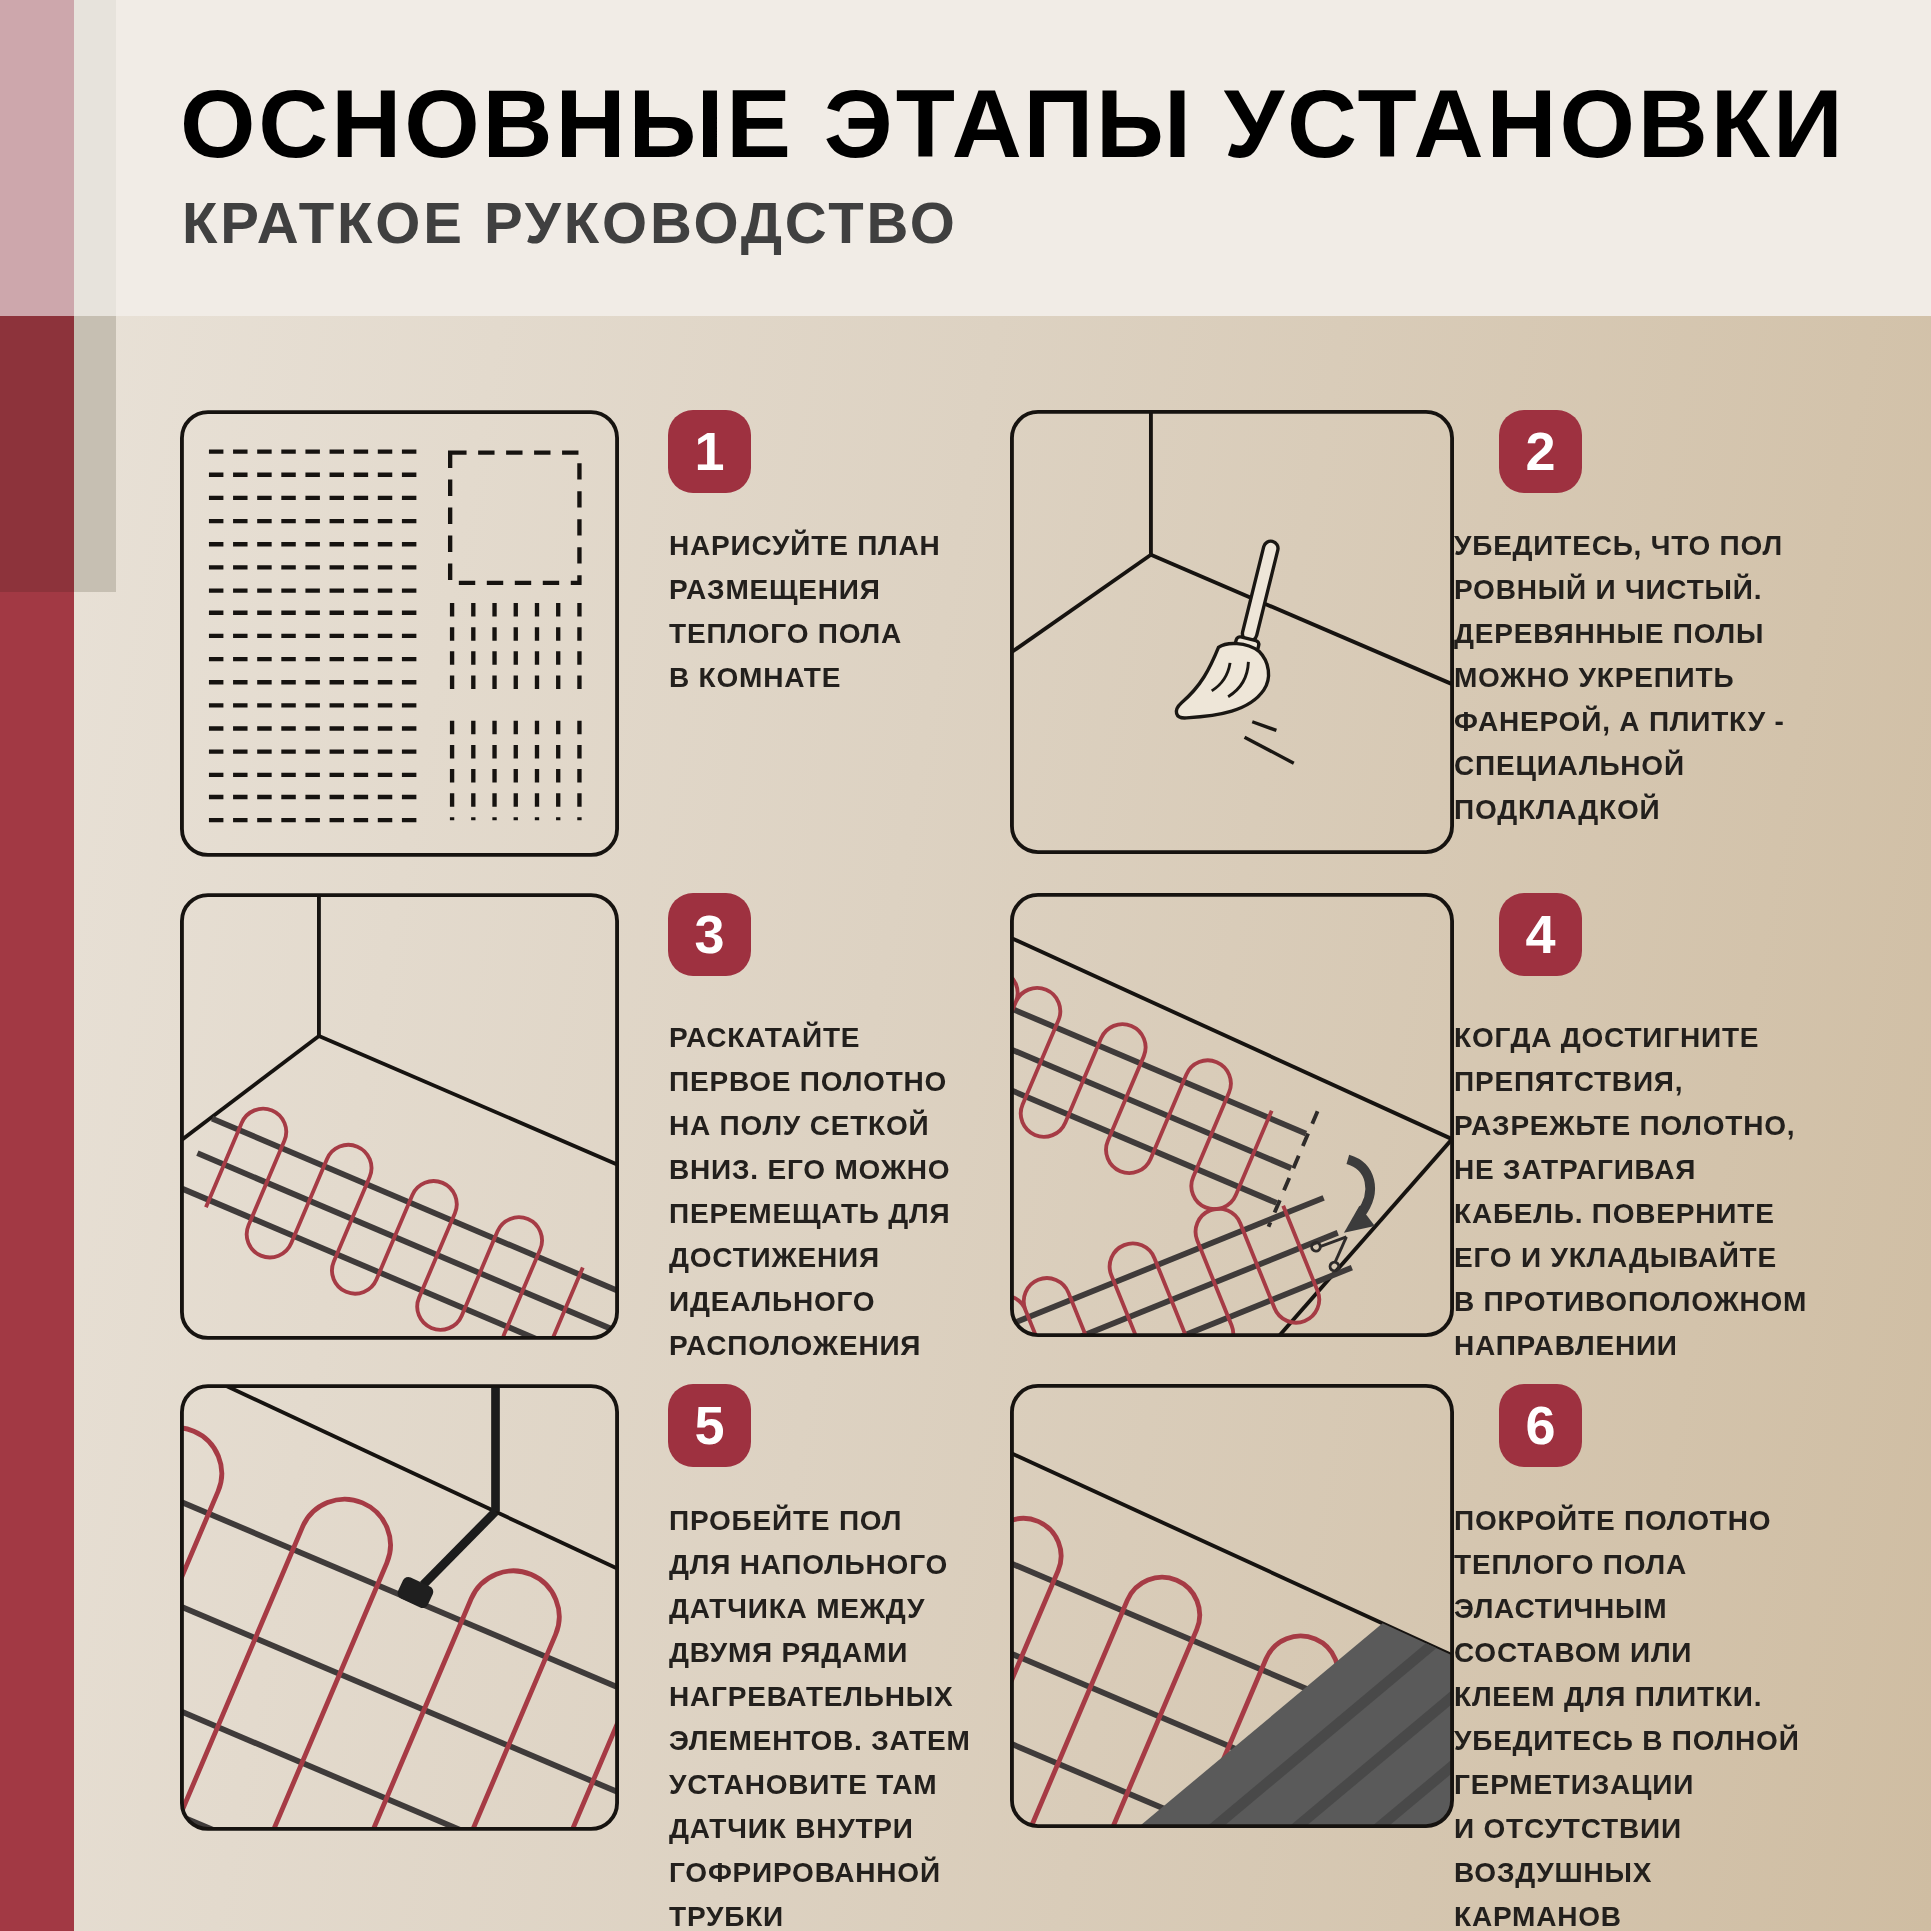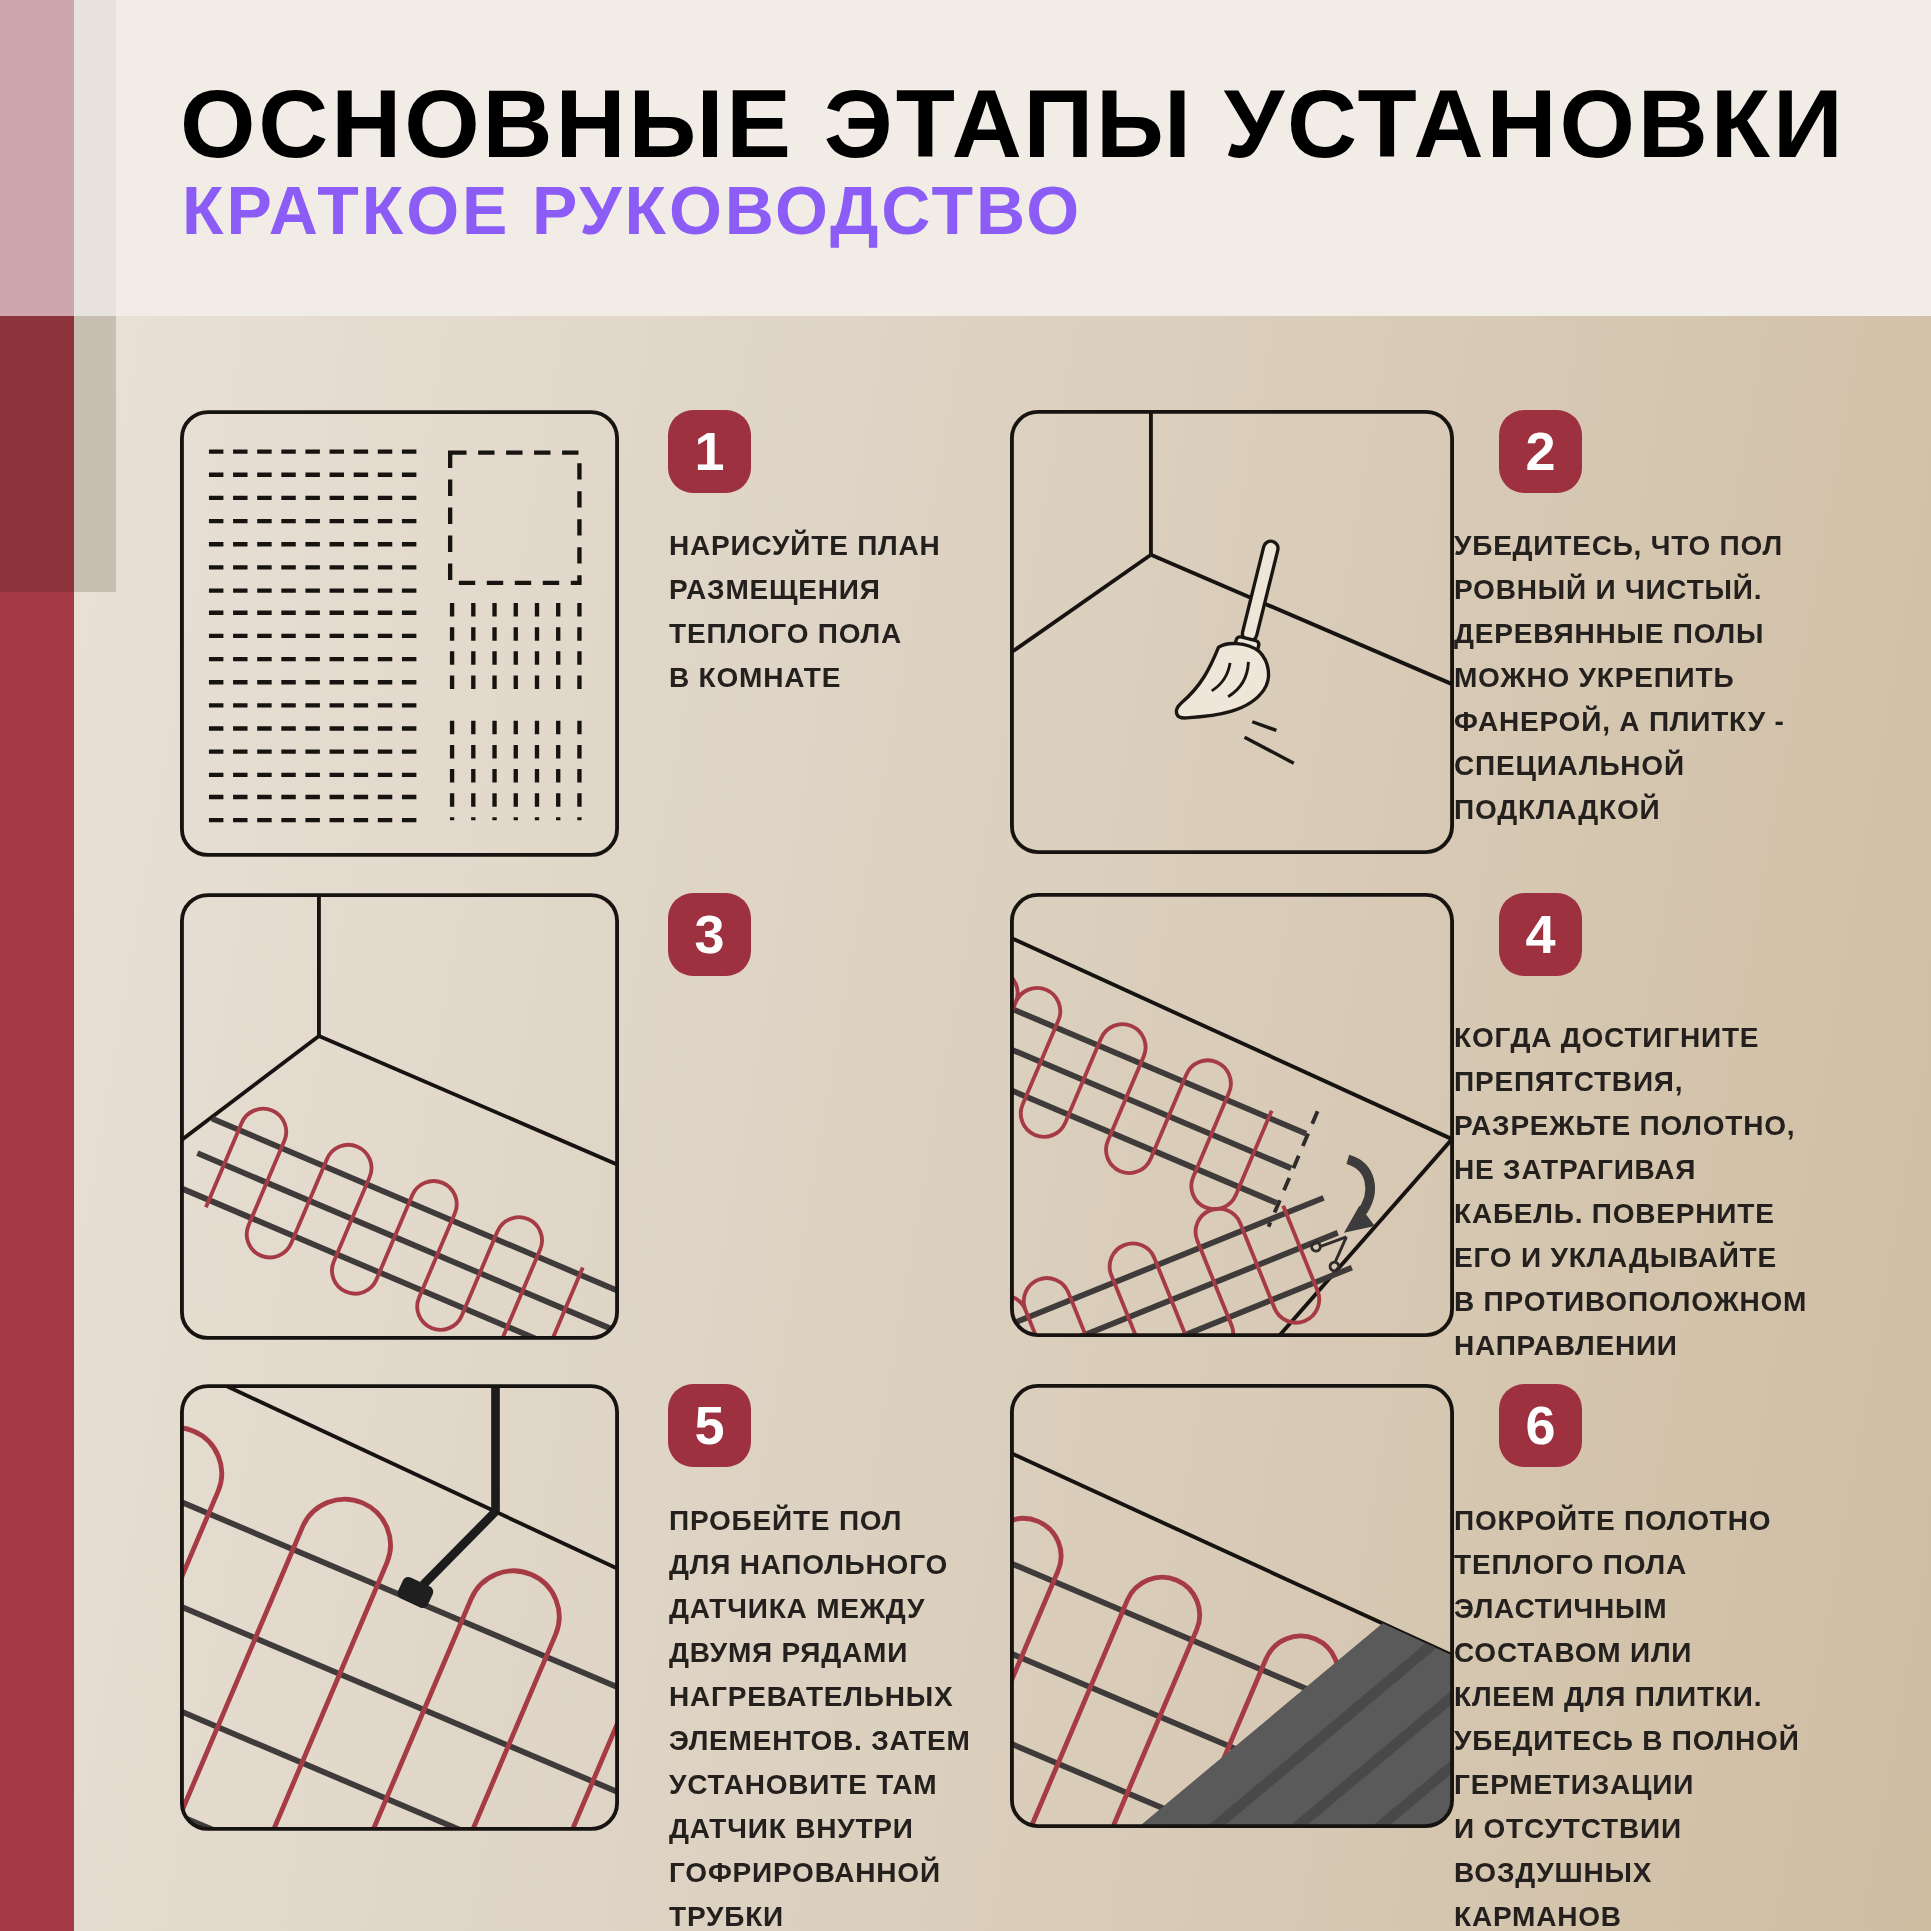--- a/index.html
+++ b/index.html
@@ -20,22 +20,22 @@
   .stripe.red{left:0;top:592px;width:74px;height:1339px;background:#a23944;}
   .stripe.gray-top{left:74px;top:0;width:42px;height:316px;background:#e7e3dc;}
   .stripe.gray-bottom{left:74px;top:316px;width:42px;height:276px;background:#c6bfb2;}
 
   .title{
     position:absolute;left:180px;top:68px;width:1699px;
     font-size:97px;font-weight:800;letter-spacing:2.9px;color:#000000;
     white-space:nowrap;
   }
   .subtitle{
-    position:absolute;left:182px;top:171px;width:1352px;
-    font-size:68px;font-weight:800;letter-spacing:2.9px;color:#8b5cf6;
+    position:absolute;left:182px;top:189px;width:1352px;
+    font-size:58px;font-weight:800;letter-spacing:2.9px;color:#404040;
     white-space:nowrap;
   }
 
   .illus{position:absolute;}
   .illus svg{display:block;}
 
   .badge{
     position:absolute;width:83px;height:83px;border-radius:25px;
     background:#9e3140;color:#ffffff;
     font-size:54px;font-weight:800;line-height:83px;text-align:center;
@@ -313,20 +313,28 @@
   <div class="badge col2 r1">2</div>
   <div class="step-text col2 r1">УБЕДИТЕСЬ, ЧТО ПОЛ
 РОВНЫЙ И ЧИСТЫЙ.
 ДЕРЕВЯННЫЕ ПОЛЫ
 МОЖНО УКРЕПИТЬ
 ФАНЕРОЙ, А ПЛИТКУ -
 СПЕЦИАЛЬНОЙ
 ПОДКЛАДКОЙ</div>
 
   <div class="badge col1 r2">3</div>
+  <div class="step-text col1 r2">РАСКАТАЙТЕ
+ПЕРВОЕ ПОЛОТНО
+НА ПОЛУ СЕТКОЙ
+ВНИЗ. ЕГО МОЖНО
+ПЕРЕМЕЩАТЬ ДЛЯ
+ДОСТИЖЕНИЯ
+ИДЕАЛЬНОГО
+РАСПОЛОЖЕНИЯ</div>
 
   <div class="badge col2 r2">4</div>
   <div class="step-text col2 r2">КОГДА ДОСТИГНИТЕ
 ПРЕПЯТСТВИЯ,
 РАЗРЕЖЬТЕ ПОЛОТНО,
 НЕ ЗАТРАГИВАЯ
 КАБЕЛЬ. ПОВЕРНИТЕ
 ЕГО И УКЛАДЫВАЙТЕ
 В ПРОТИВОПОЛОЖНОМ
 НАПРАВЛЕНИИ</div>

